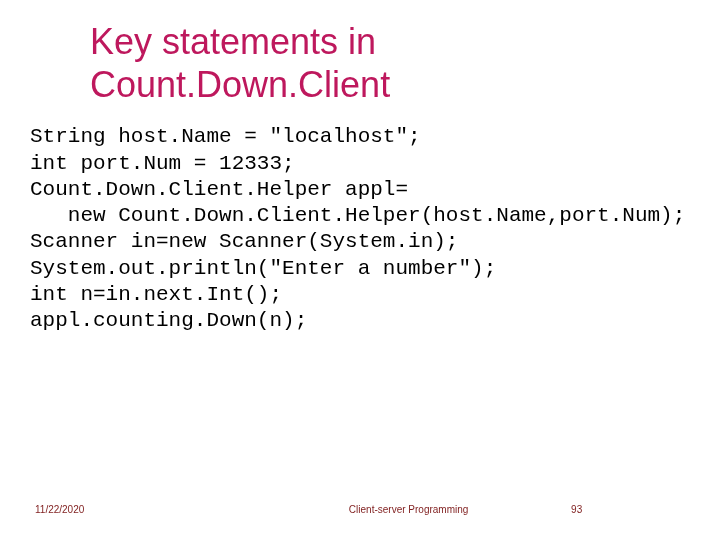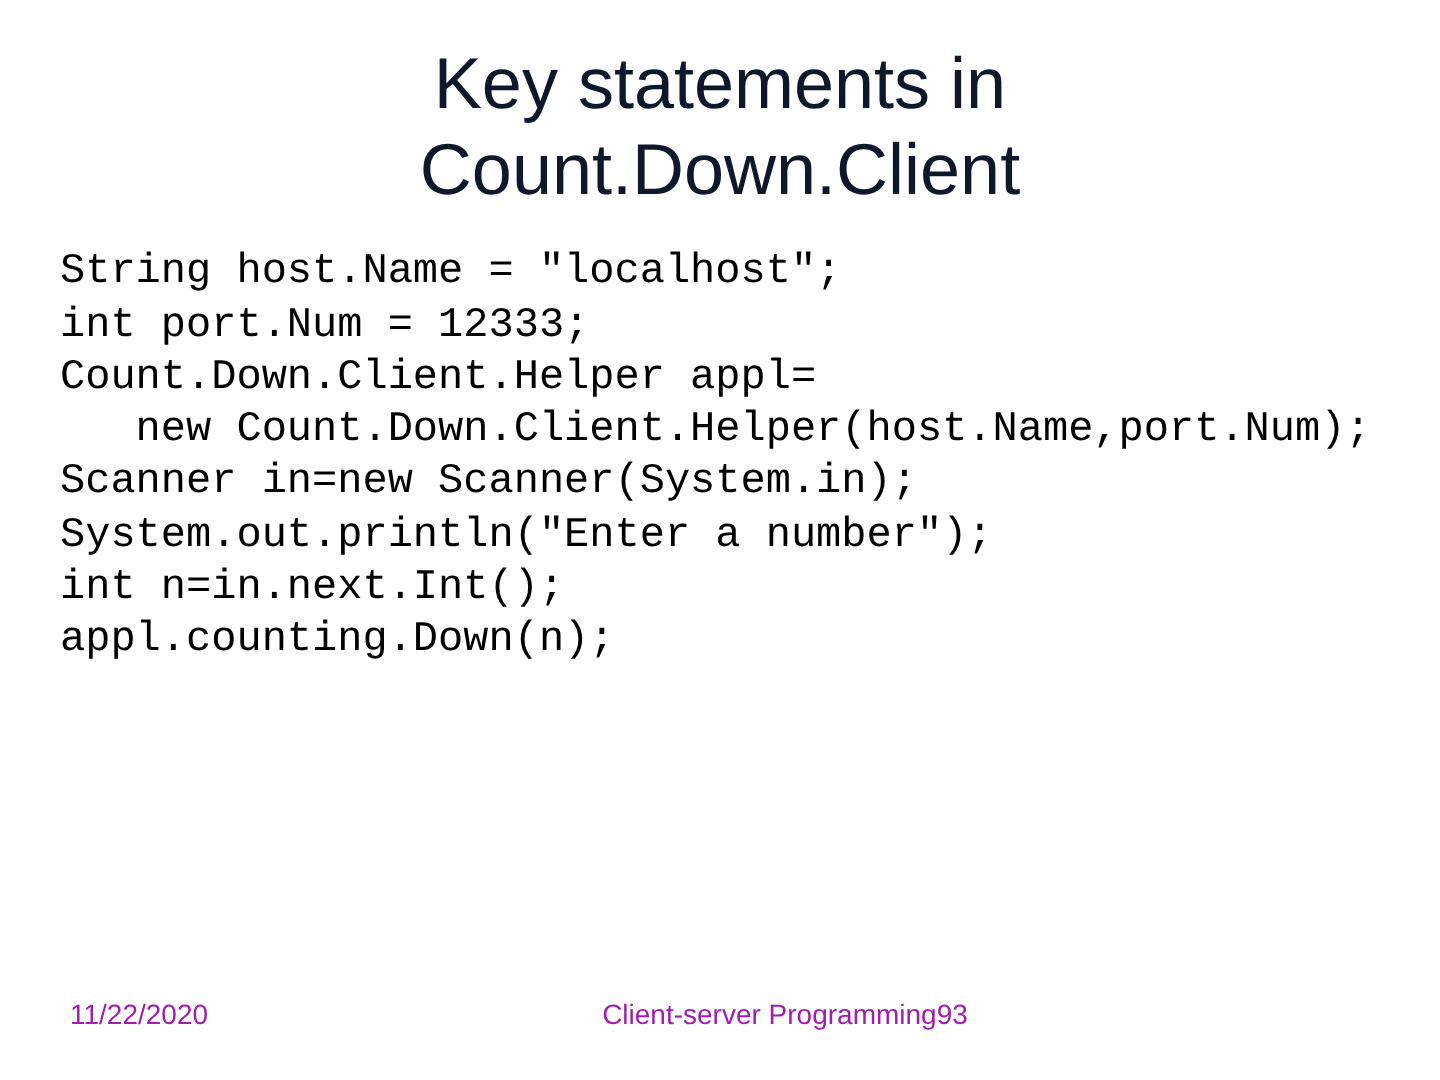--- a/index.html
+++ b/index.html
@@ -16,55 +16,54 @@
       overflow: hidden;
     }
     .slide {
       width: 100%;
       height: 100%;
       padding: 20px 30px;
       display: flex;
       flex-direction: column;
     }
     .title {
-      text-align: center;
       font-size: 36px;
       font-weight: normal;
-      color: #0f172a;
+      color: #be185d;
       line-height: 1.2;
       margin-bottom: 18px;
       padding: 0 60px;
     }
     .code-block {
       font-family: "Courier New", Courier, monospace;
       font-size: 21px;
       color: #000;
       white-space: pre;
       line-height: 1.25;
       flex: 1;
     }
     .footer {
       display: flex;
       justify-content: space-between;
       align-items: flex-end;
-      font-size: 14px;
-      color: #a21caf;
+      font-size: 10px;
+      color: #7f1d1d;
       padding: 0 5px 5px 5px;
     }
     .footer-left {
       flex: 1;
       text-align: left;
     }
     .footer-center {
       flex: 1;
       text-align: right;
     }
     .footer-right {
       flex: 1;
-      text-align: left;
+      text-align: center;
     }
   </style>
 </head>
 <body>
 
 <div class="slide">
   <h1 class="title">
     <span>Key statements in</span><br>
     <span>Count.Down.Client</span>
   </h1>

